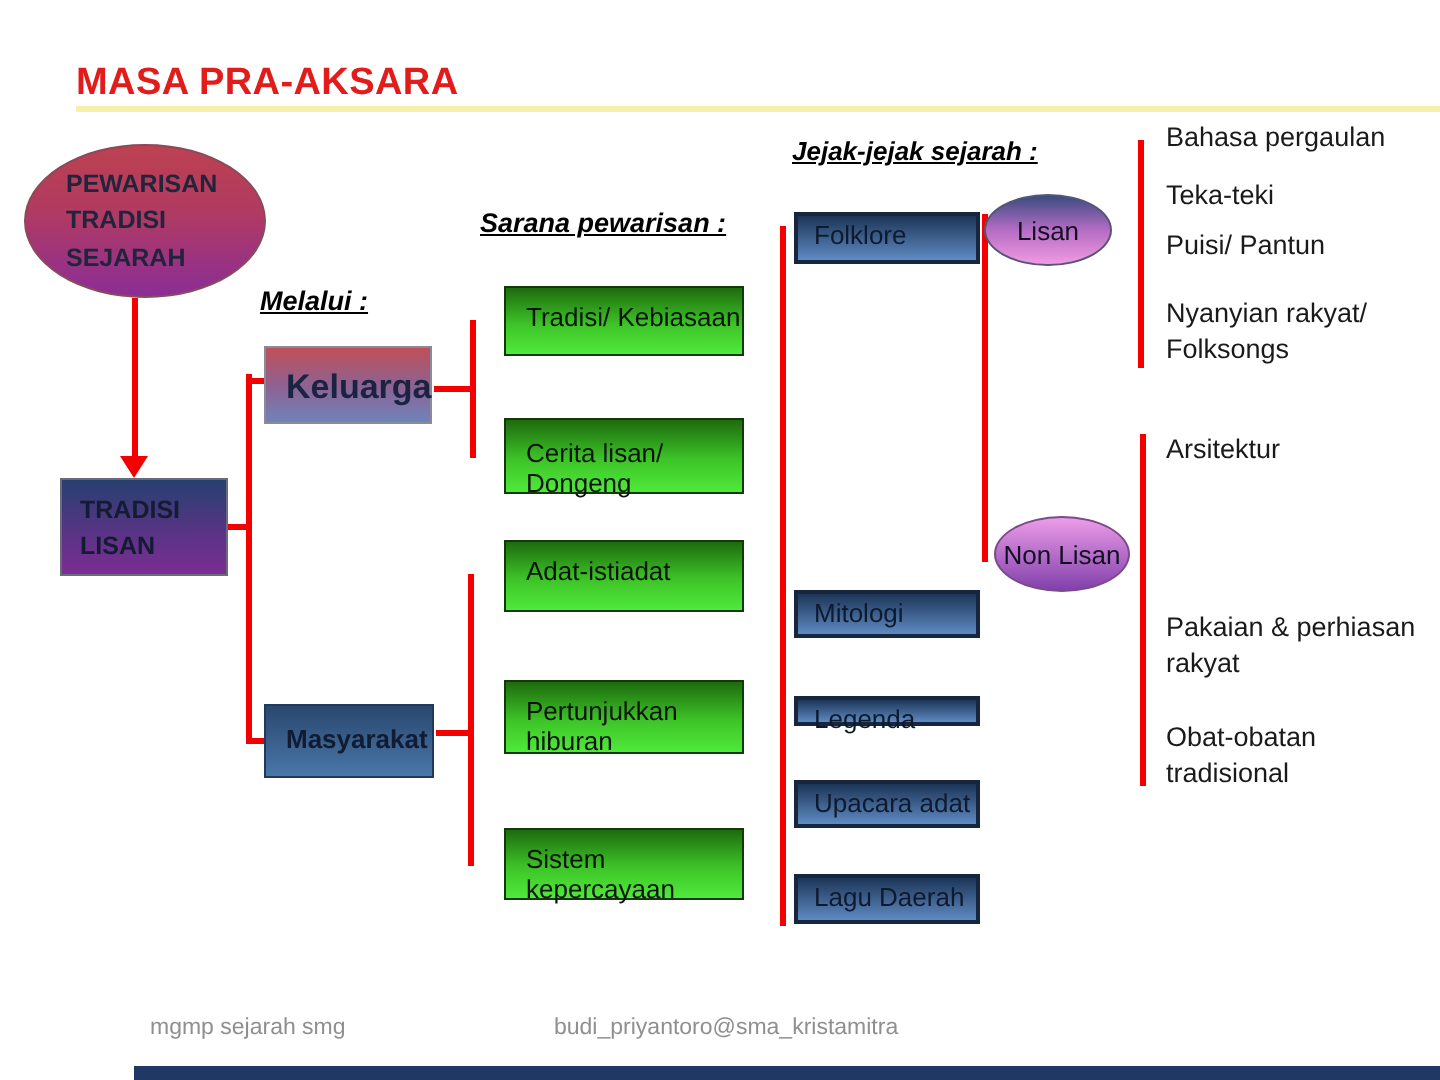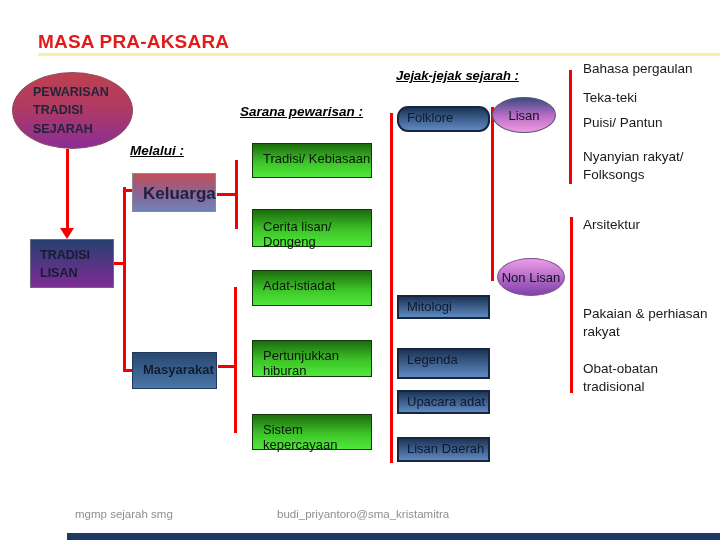--- a/index.html
+++ b/index.html
@@ -91,25 +91,25 @@
   <div class="abs masyarakat-box z2">Masyarakat</div>
 
   <div class="abs seclabel sarana">Sarana pewarisan :</div>
   <div class="abs gbox z2" style="top:143px;height:35px;">Tradisi/ Kebiasaan</div>
   <div class="abs gbox z2" style="top:209px;height:38px;padding-top:9px;">Cerita lisan/ Dongeng</div>
   <div class="abs gbox z2" style="top:270px;height:36px;">Adat-istiadat</div>
   <div class="abs gbox z2" style="top:340px;height:37px;">Pertunjukkan hiburan</div>
   <div class="abs gbox z2" style="top:414px;height:36px;">Sistem kepercayaan</div>
 
   <div class="abs seclabel jejak">Jejak-jejak sejarah :</div>
-  <div class="abs bbox z2" style="top:106px;height:26px;border-radius:11px;">Folklore</div>
+  <div class="abs bbox z2" style="top:106px;height:26px;">Folklore</div>
   <div class="abs bbox z2" style="top:295px;height:24px;">Mitologi</div>
-  <div class="abs bbox z2" style="top:348px;height:31px;">Legenda</div>
+  <div class="abs bbox z2" style="top:348px;height:15px;">Legenda</div>
   <div class="abs bbox z2" style="top:390px;height:24px;">Upacara adat</div>
-  <div class="abs bbox z2" style="top:437px;height:25px;">Lisan Daerah</div>
+  <div class="abs bbox z2" style="top:437px;height:25px;">Lagu Daerah</div>
 
   <div class="abs ellipse lisan-ellipse">Lisan</div>
   <div class="abs ellipse nonlisan-ellipse">Non Lisan</div>
 
   <div class="abs ritem" style="top:60px;">Bahasa pergaulan</div>
   <div class="abs ritem" style="top:89px;">Teka-teki</div>
   <div class="abs ritem" style="top:114px;">Puisi/ Pantun</div>
   <div class="abs ritem pre" style="top:148px;">Nyanyian rakyat/
 Folksongs</div>
 

